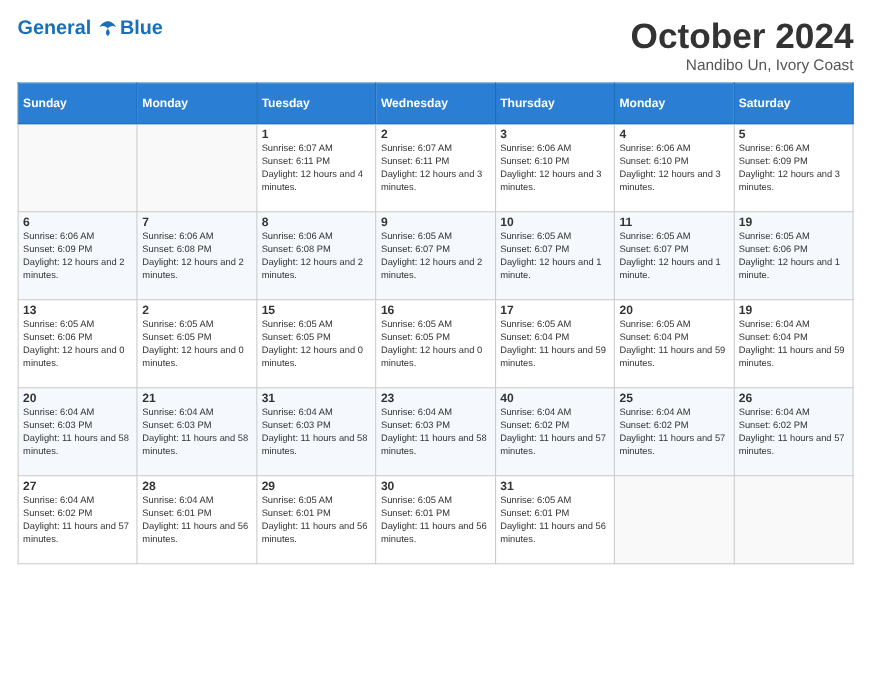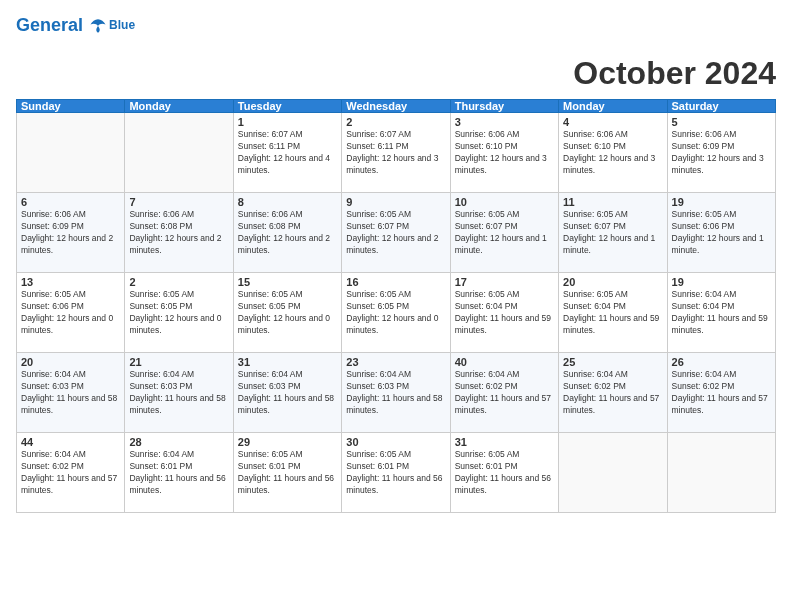--- a/index.html
+++ b/index.html
@@ -27,37 +27,36 @@
       align-items: center;
     }
     .title-block {
       text-align: right;
     }
     .month-title {
       font-size: 32px;
       font-weight: bold;
       color: #333;
       line-height: 1.1;
-      margin-top: 40px;
     }
     .location {
       font-size: 14px;
       color: #555;
     }
     .calendar-table {
       width: 100%;
       border-collapse: collapse;
       table-layout: fixed;
     }
     .calendar-table th {
       background-color: #2a7fd4;
       color: #fff;
       font-size: 11px;
       font-weight: bold;
-      padding: 0 4px;
+      padding: 12px 4px;
       text-align: left;
       border: 1px solid #1a6fba;
     }
     .calendar-table td {
       border: 1px solid #ccc;
       vertical-align: top;
       padding: 3px 4px;
       font-size: 9px;
       color: #333;
       height: 80px;
@@ -90,26 +89,27 @@
     <div class="logo">
       <div>
         <div style="display:flex;align-items:center;">
           <div style="font-size:18px;font-weight:bold;color:#333;line-height:1.1;">
             <span style="color:#1a6fba;">General</span>
             <svg width="18" height="18" viewBox="0 0 24 24" style="vertical-align:middle;margin-left:1px;">
               <path d="M12 3 C16 3 20 6 22 10 C18 8 14 9 12 12 C10 9 6 8 2 10 C4 6 8 3 12 3Z" fill="#1a6fba"></path>
               <path d="M12 12 C14 15 16 18 12 21 C8 18 10 15 12 12Z" fill="#1a6fba"></path>
             </svg>
           </div>
-          <div style="font-size:12px;font-weight:bold;color:#1a6fba;line-height:1.1;margin-left:2px;">Blue</div>
+          <div style="font-size:18px;font-weight:bold;color:#1a6fba;line-height:1.1;margin-left:2px;">Blue</div>
         </div>
       </div>
     </div>
     <div class="title-block">
       <div class="month-title">October 2024</div>
+      <div class="location">Nandibo Un, Ivory Coast</div>
     </div>
   </div>
 
   <table class="calendar-table">
     <thead>
       <tr>
         <th>Sunday</th>
         <th>Monday</th>
         <th>Tuesday</th>
         <th>Wednesday</th>
@@ -280,21 +280,21 @@
           </td>
           <td>
             <span class="day-num">26</span>
             <div class="day-info" style="white-space: pre-line;">Sunrise: 6:04 AM
 Sunset: 6:02 PM
 Daylight: 11 hours and 57 minutes.</div>
           </td>
         </tr>
         <tr>
           <td>
-            <span class="day-num">44</span>
+            <span class="day-num">27</span>
             <div class="day-info" style="white-space: pre-line;">Sunrise: 6:04 AM
 Sunset: 6:02 PM
 Daylight: 11 hours and 57 minutes.</div>
           </td>
           <td>
             <span class="day-num">28</span>
             <div class="day-info" style="white-space: pre-line;">Sunrise: 6:04 AM
 Sunset: 6:01 PM
 Daylight: 11 hours and 56 minutes.</div>
           </td>

